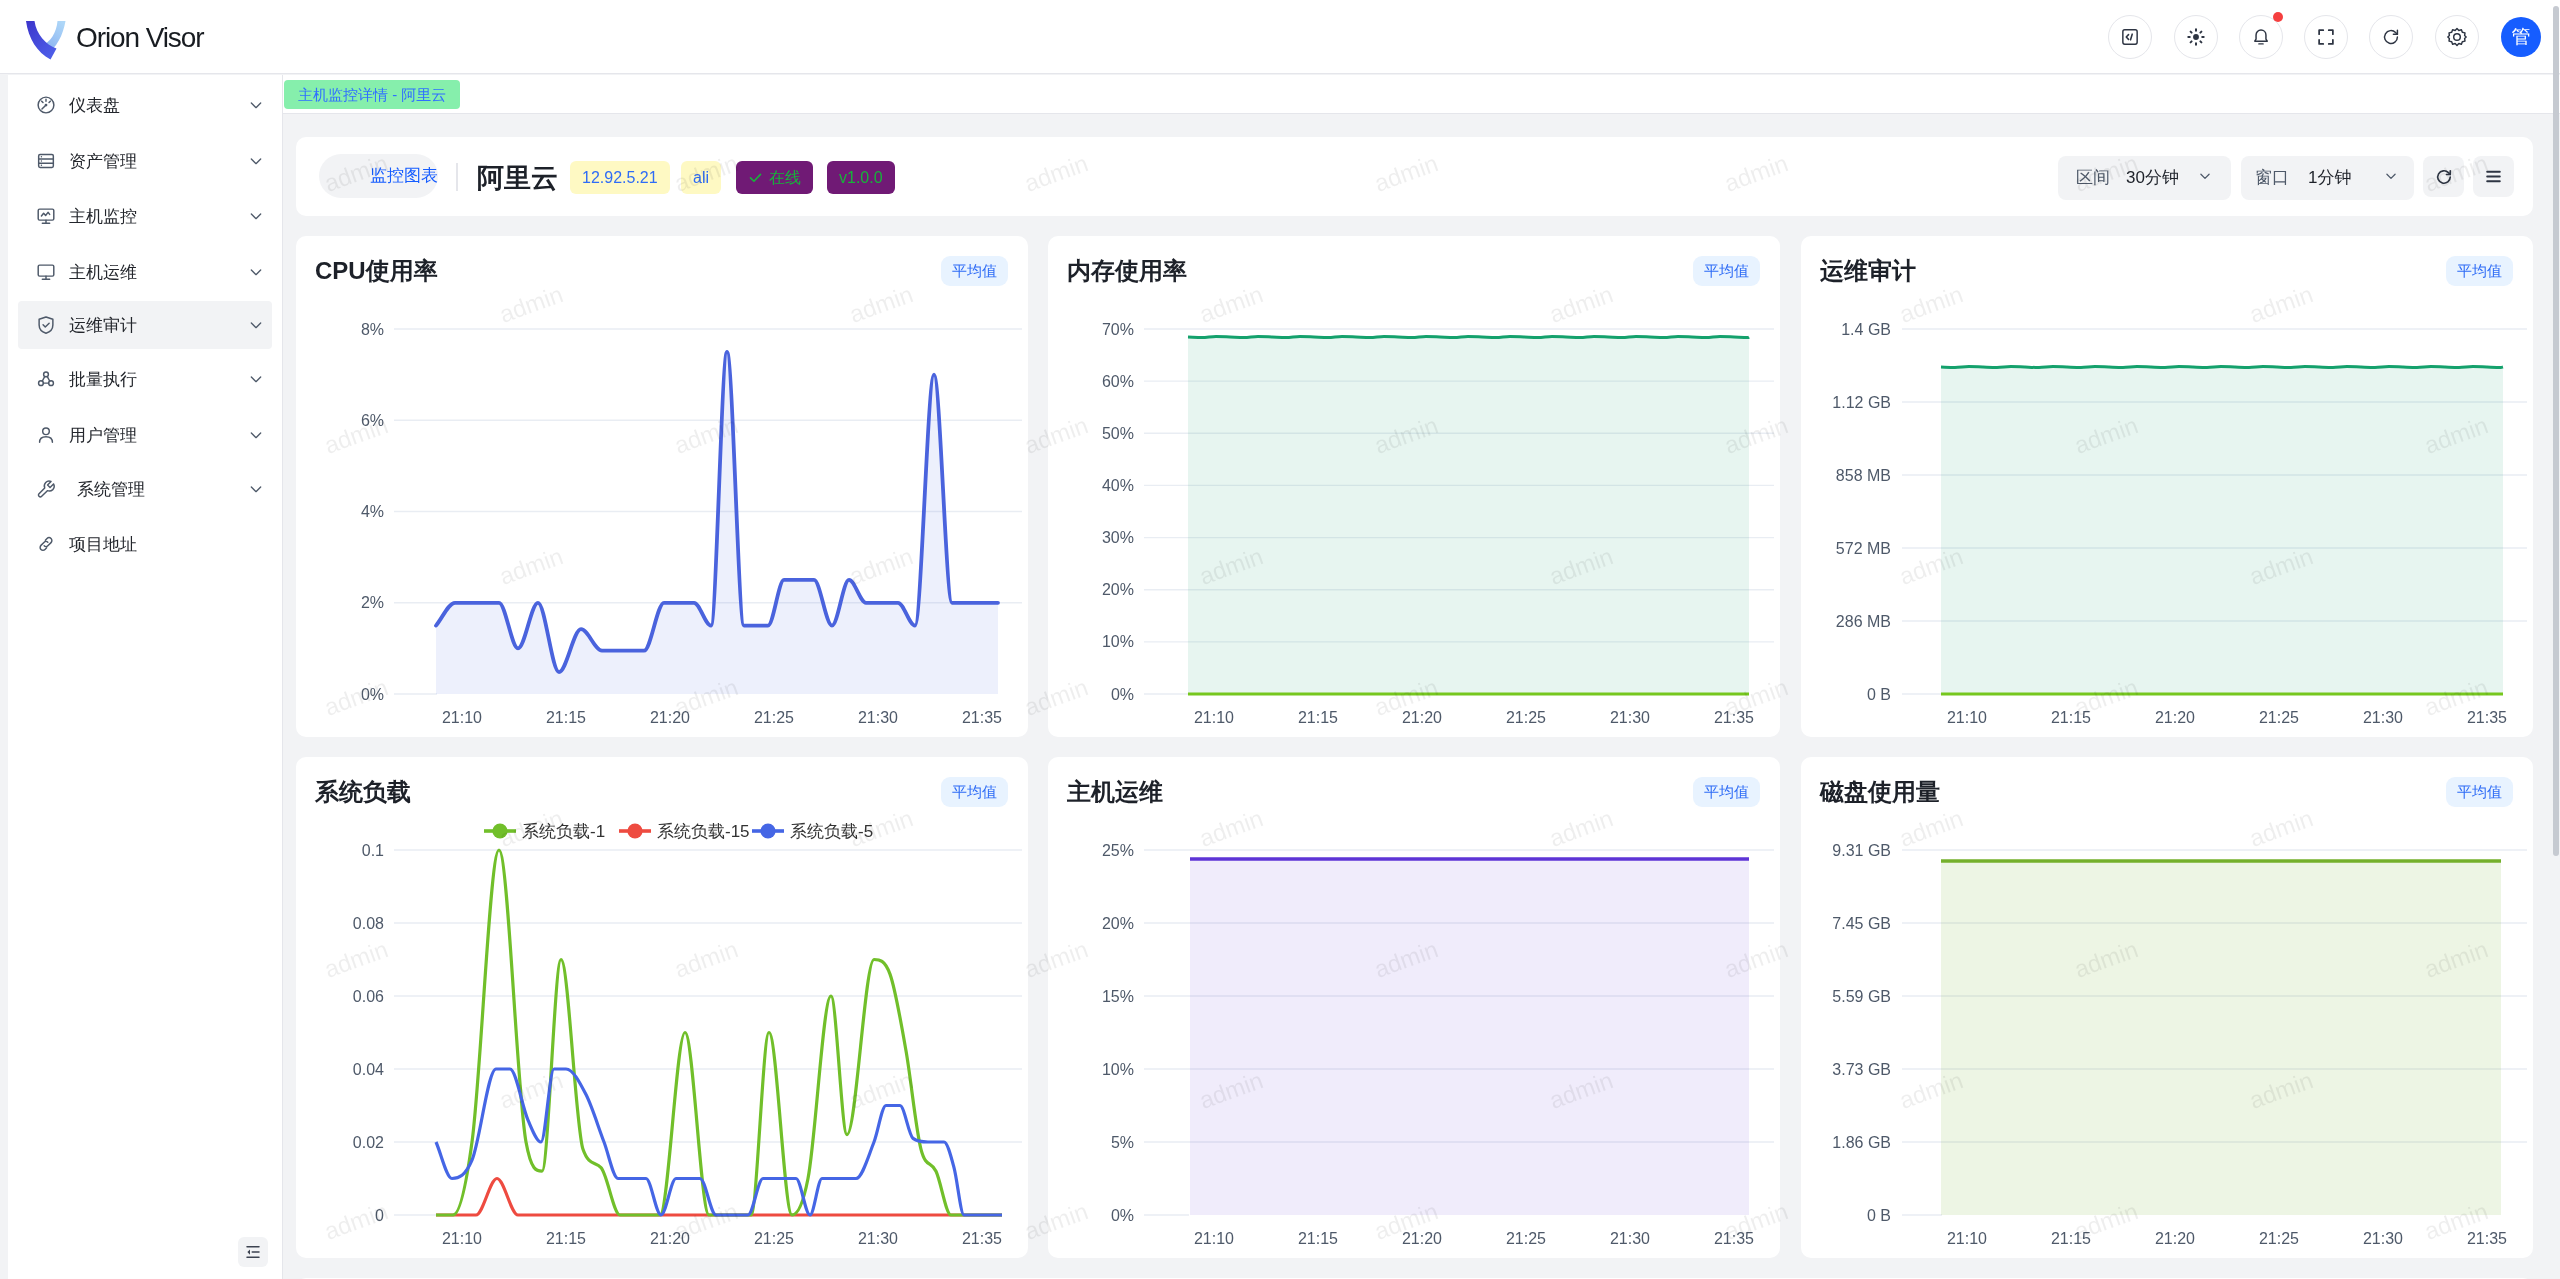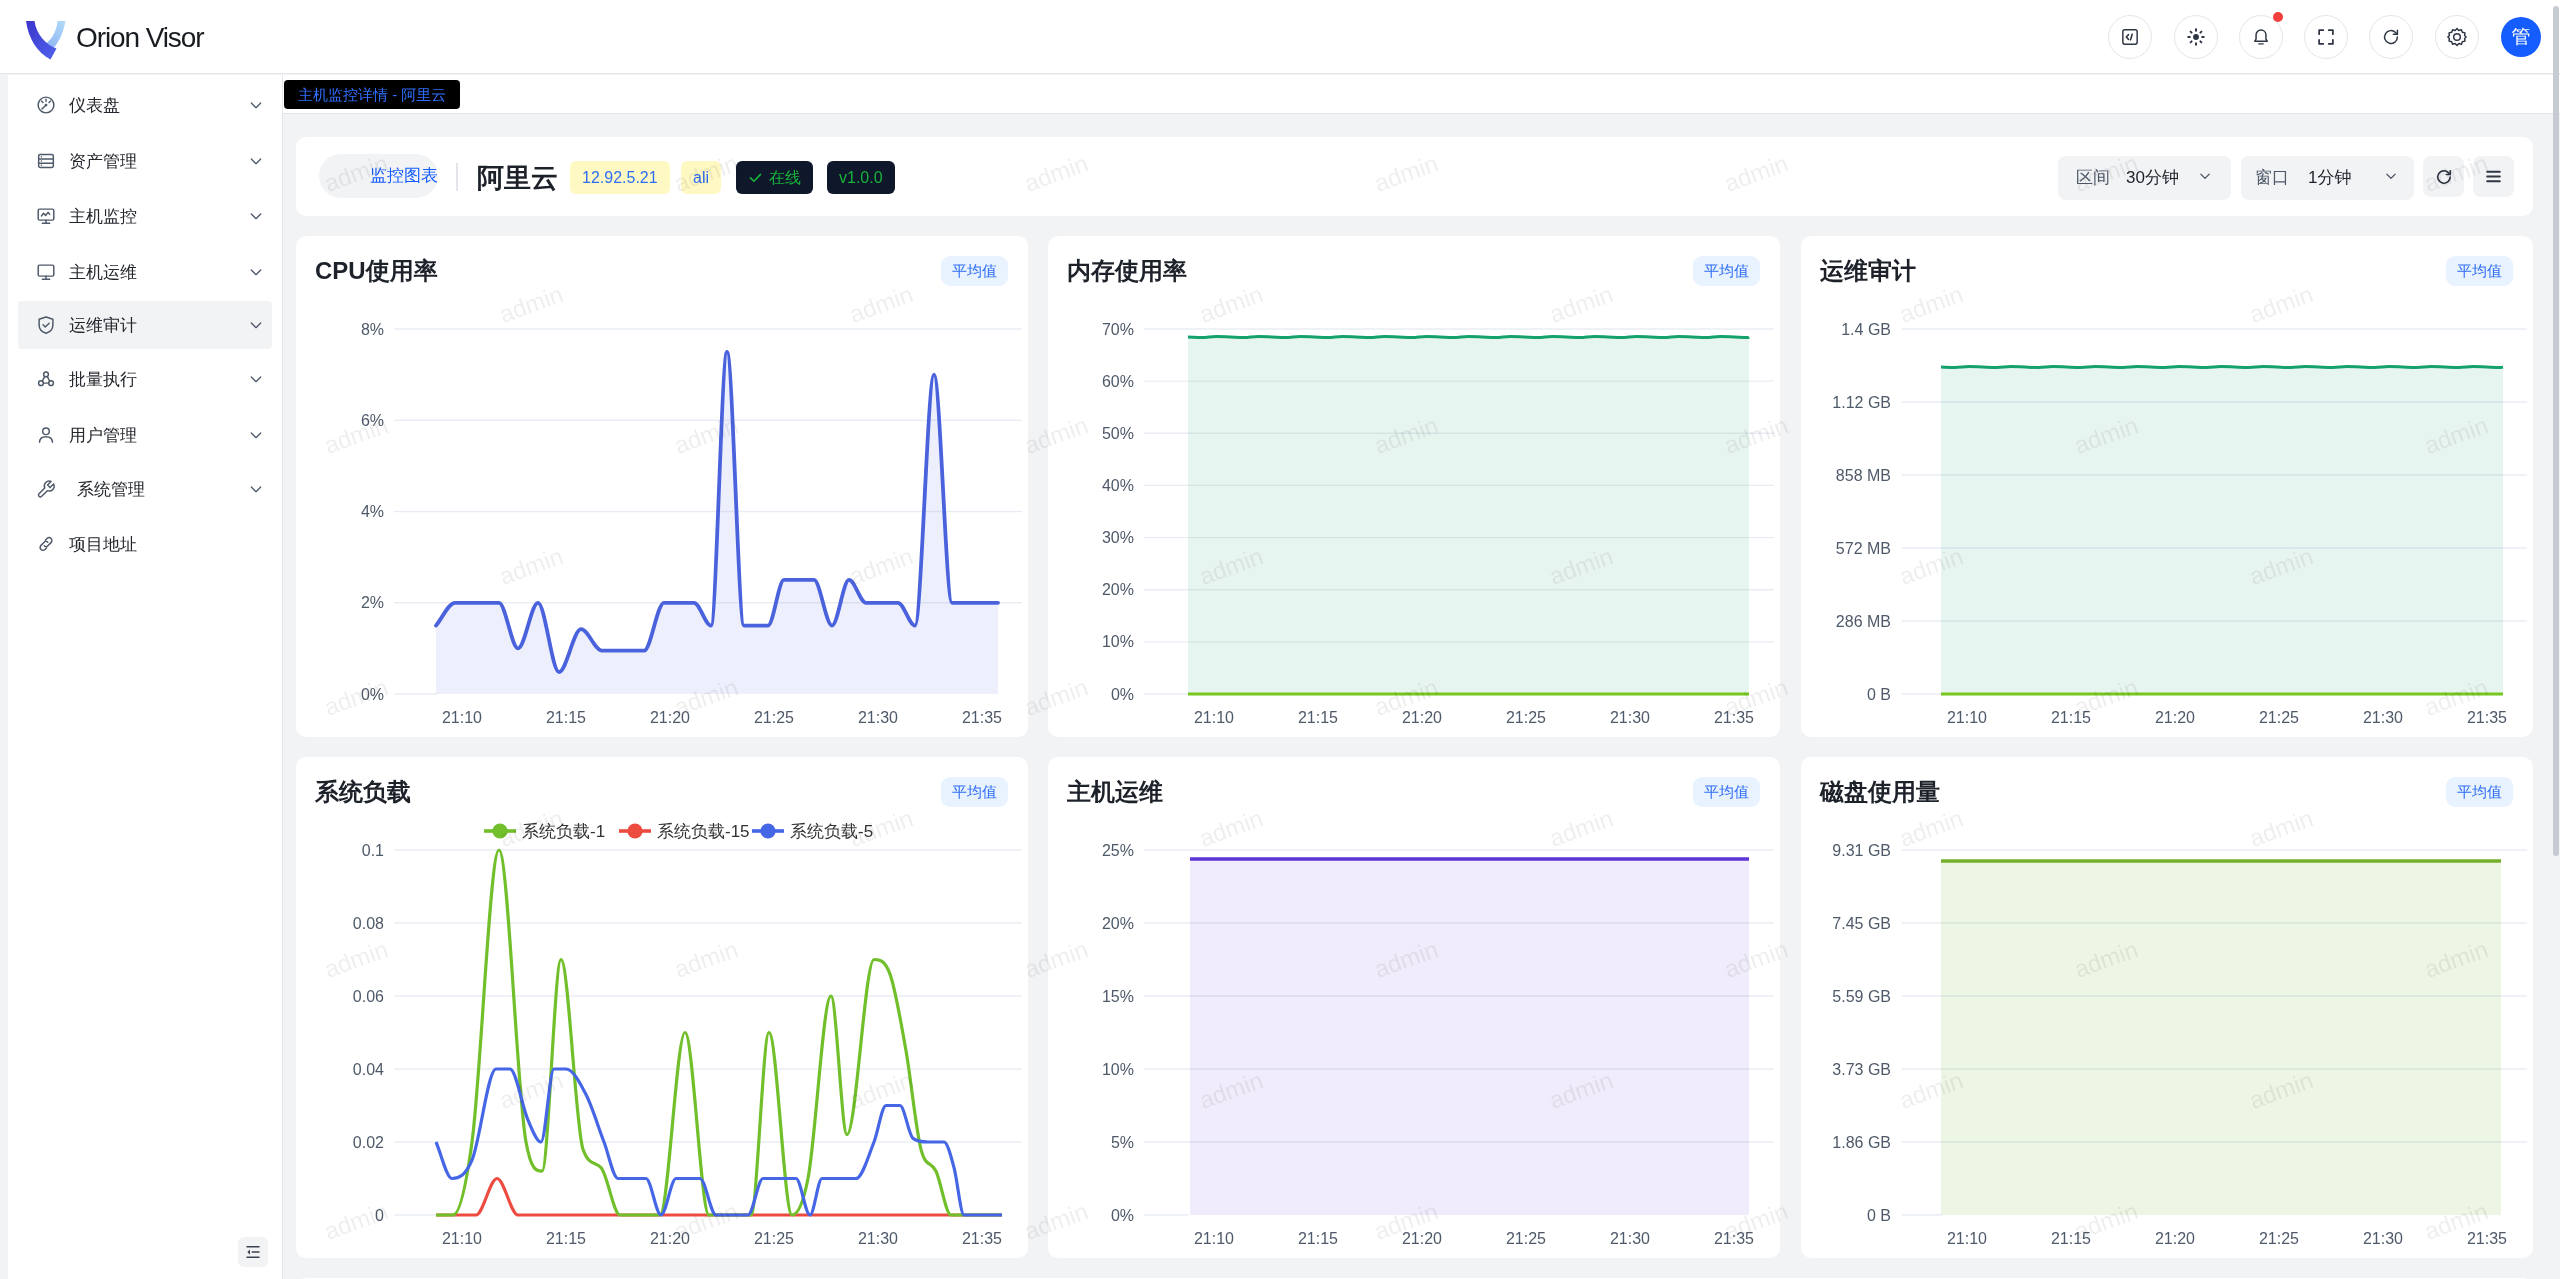--- a/index.html
+++ b/index.html
@@ -4,28 +4,28 @@
 html,body { width:2560px; height:1279px; overflow:hidden; font-family:"Liberation Sans", sans-serif; background:#f2f3f5; }
 .header { position:absolute; left:0; top:0; width:2560px; height:74px; background:#fff; border-bottom:1px solid #e5e6eb; z-index:10; }
 .brand { position:absolute; left:76px; top:22px; font-size:28px; letter-spacing:-1.1px; color:#181c21; }
 .hic { position:absolute; top:15px; width:44px; height:44px; border-radius:50%; border:1px solid #e5e6eb; display:flex; align-items:center; justify-content:center; background:#fff; }
 .sidebar { position:absolute; left:8px; top:75px; width:275px; height:1240px; background:#fff; border-right:1px solid #e5e6eb; z-index:5; }
 .mi { position:absolute; left:10px; width:254px; height:48px; border-radius:4px; display:flex; align-items:center; }
 .mic { margin-left:17px; display:flex; }
 .mtx { margin-left:12px; font-size:17px; color:#23262c; flex:1; }
 .chev { margin-right:8px; }
 .crumbbar { position:absolute; left:276px; top:75px; width:2284px; height:39px; background:#fff; border-bottom:1px solid #e5e6eb; }
-.crumb { position:absolute; left:8px; top:5px; height:29px; line-height:29px; padding:0 14px; background:#000000; border-radius:4px; font-size:15px; color:#306fff; }
+.crumb { position:absolute; left:8px; top:5px; height:29px; line-height:29px; padding:0 14px; background:#86efac; border-radius:4px; font-size:15px; color:#306fff; }
 .toolbar { position:absolute; left:296px; top:137px; width:2237px; height:79px; background:#fff; border-radius:10px; }
 .pill { position:absolute; left:23px; top:17px; width:119px; height:44px; border-radius:22px; background:#f2f3f5; color:#165dff; font-size:17px; text-align:right; line-height:44px; }
 .tdiv { position:absolute; left:160px; top:26px; width:2px; height:28px; background:#e5e6eb; }
 .host { position:absolute; left:181px; top:23px; font-size:27px; font-weight:bold; color:#1d2129; }
 .tag { position:absolute; top:24px; height:33px; line-height:33px; border-radius:6px; font-size:16px; padding:0 12px; }
 .tblue { background:#fef9c3; color:#2e6cf6; }
-.tgreen { background:#0f172a; color:#16b33a; }
+.tgreen { background:#701a75; color:#16b33a; }
 .sel { position:absolute; top:19px; height:44px; background:#f2f3f5; border-radius:8px; font-size:17px; line-height:44px; }
 .sbtn { position:absolute; top:19px; width:41px; height:41px; background:#f2f3f5; border-radius:8px; display:flex; align-items:center; justify-content:center; }
 .card { position:absolute; width:732px; height:501px; background:#fff; border-radius:10px; }
 .ctitle { position:absolute; left:19px; top:19px; font-size:24px; font-weight:bold; color:#1d2129; }
 .avg { position:absolute; top:20px; width:67px; height:30px; background:#e8f3ff; color:#2e6cf6; font-size:15px; text-align:center; line-height:30px; border-radius:9px; }
 .r3 { position:absolute; left:296px; top:1278px; width:2237px; height:10px; background:#fff; border-radius:10px 10px 0 0; }
 .collapse { position:absolute; left:230px; top:1162px; width:30px; height:30px; background:#f2f3f5; border-radius:6px; display:flex; align-items:center; justify-content:center; z-index:6; }
 .sthumb { position:absolute; left:2553px; top:6px; width:6px; height:850px; background:#c6cad1; border-radius:3px; z-index:60; }
 </style></head><body>
 <div class="header">

